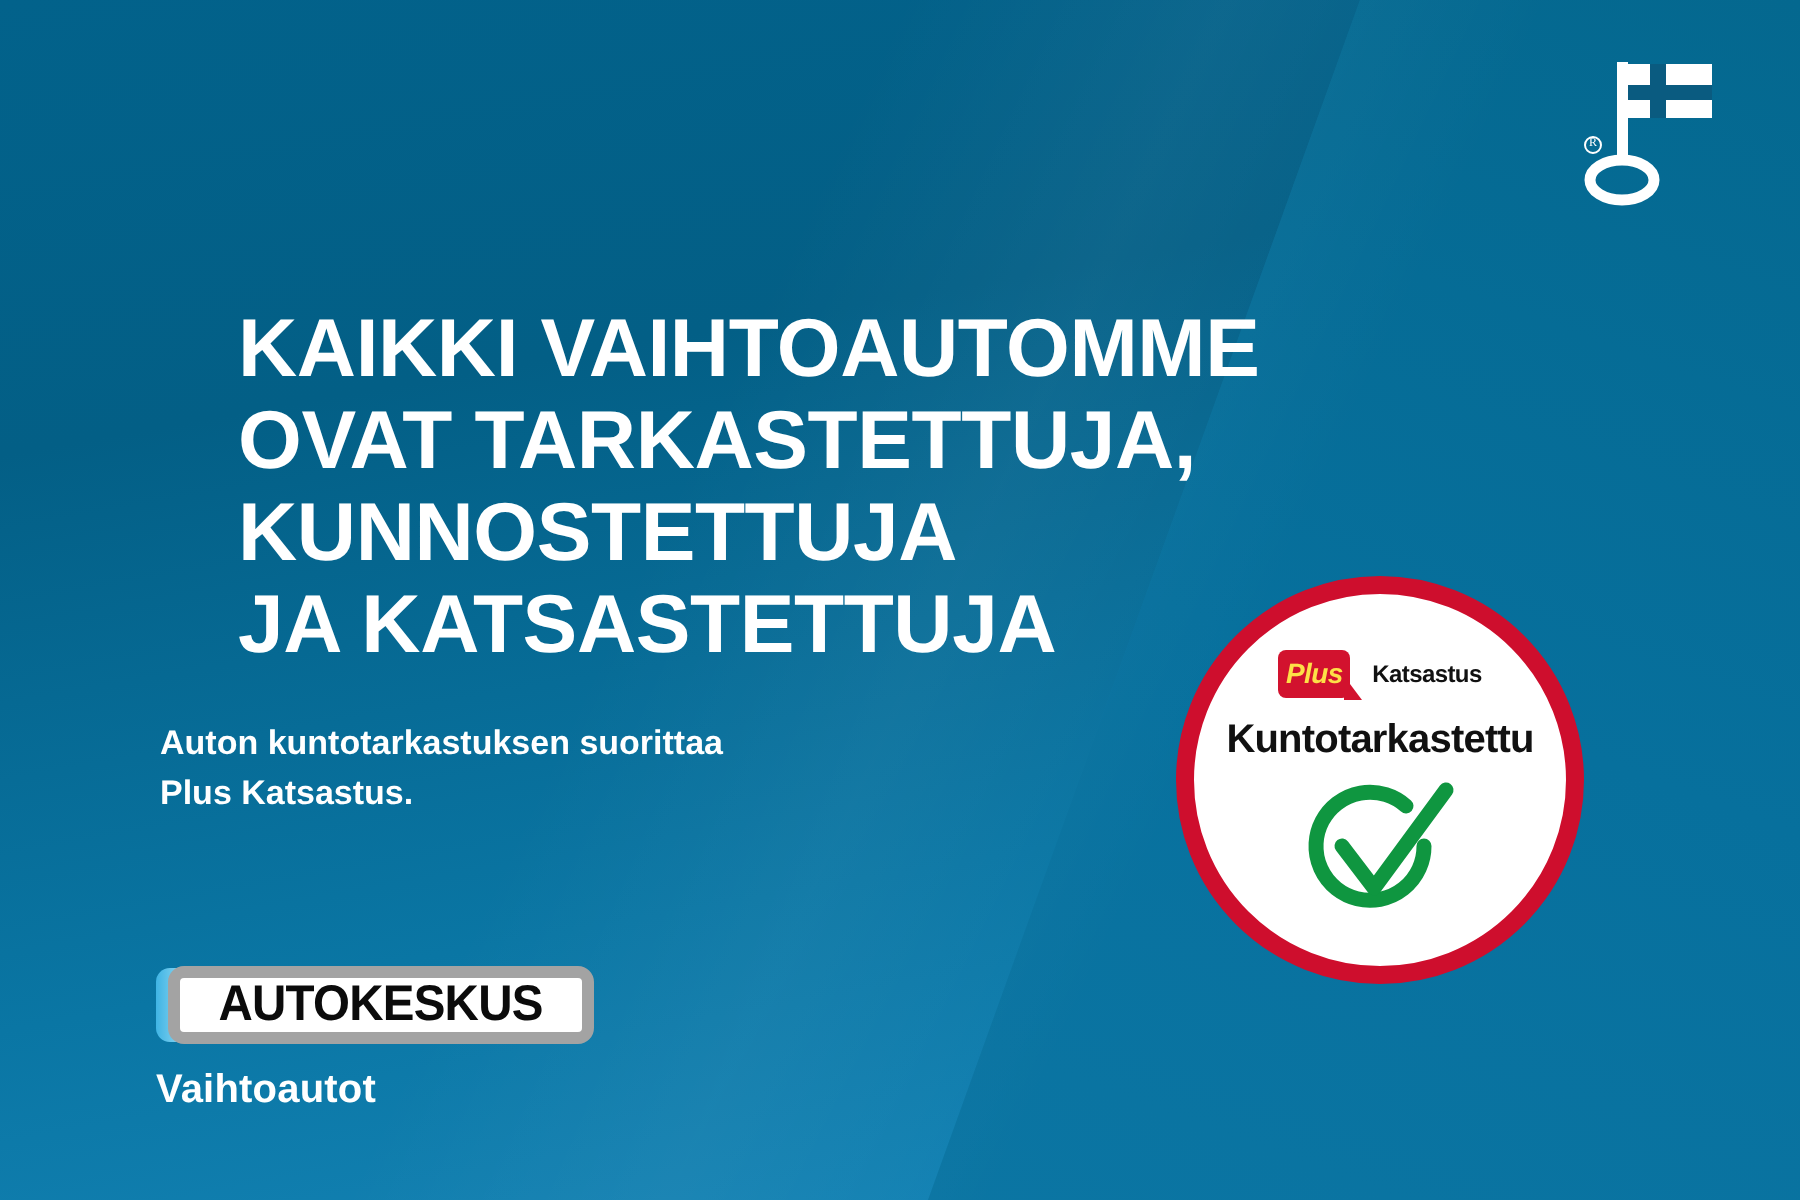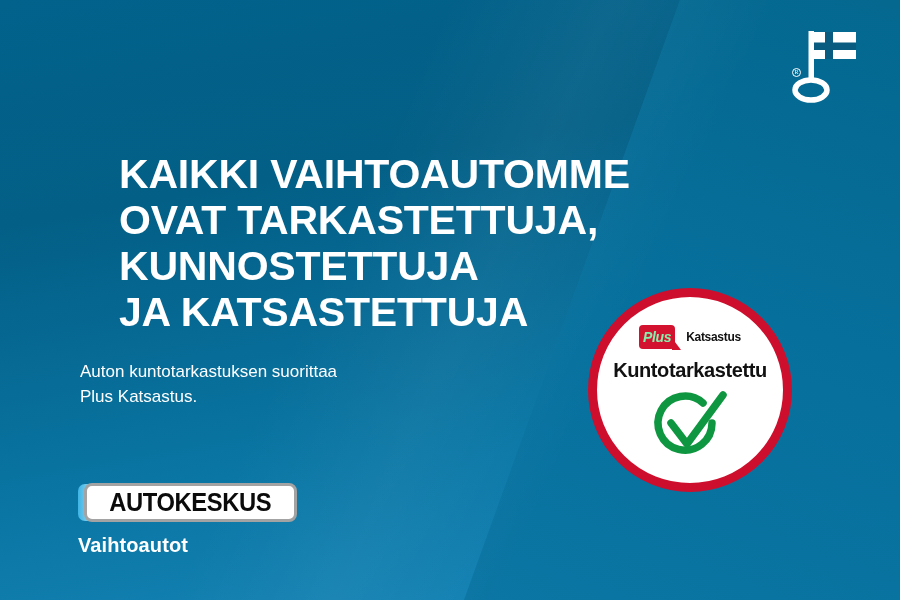--- a/index.html
+++ b/index.html
@@ -73,21 +73,21 @@
   }
 
   .subhead {
     position: absolute;
     left: 80px;
     top: 342px;
     width: 420px;
     color: #ffffff;
     font-size: 17px;
     line-height: 25px;
-    font-weight: 400;
+    font-weight: 700;
     white-space: pre-line;
   }
 
   
   .logo-block {
     position: absolute;
     left: 78px;
     top: 483px;
     width: 232px;
   }
@@ -105,21 +105,21 @@
     border-radius: 7px 0 0 7px;
     background: linear-gradient(90deg, #3fb4e4 0%, #7fd0ef 55%, #b9e6f8 100%);
   }
   .plate-body {
     position: absolute;
     left: 6px;
     top: 0;
     width: 213px;
     height: 39px;
     background: #ffffff;
-    border: 3px solid #a3a3a3;
+    border: 6px solid #a3a3a3;
     border-radius: 8px;
     display: flex;
     align-items: center;
     justify-content: center;
   }
   .plate-text {
     color: #0b0b0b;
     font-size: 25px;
     font-weight: 700;
     letter-spacing: -0.4px;
@@ -172,21 +172,21 @@
     content: "";
     position: absolute;
     right: -6px;
     bottom: -1px;
     width: 0;
     height: 0;
     border-left: 9px solid #d2122e;
     border-top: 12px solid transparent;
   }
   .plus-mark span {
-    color: #86efac;
+    color: #fde047;
     font-size: 14px;
     font-weight: 700;
     font-style: italic;
     line-height: 1;
     letter-spacing: -0.3px;
     transform: translateY(-0.5px);
   }
   .badge-brand {
     color: #111111;
     font-size: 12px;

